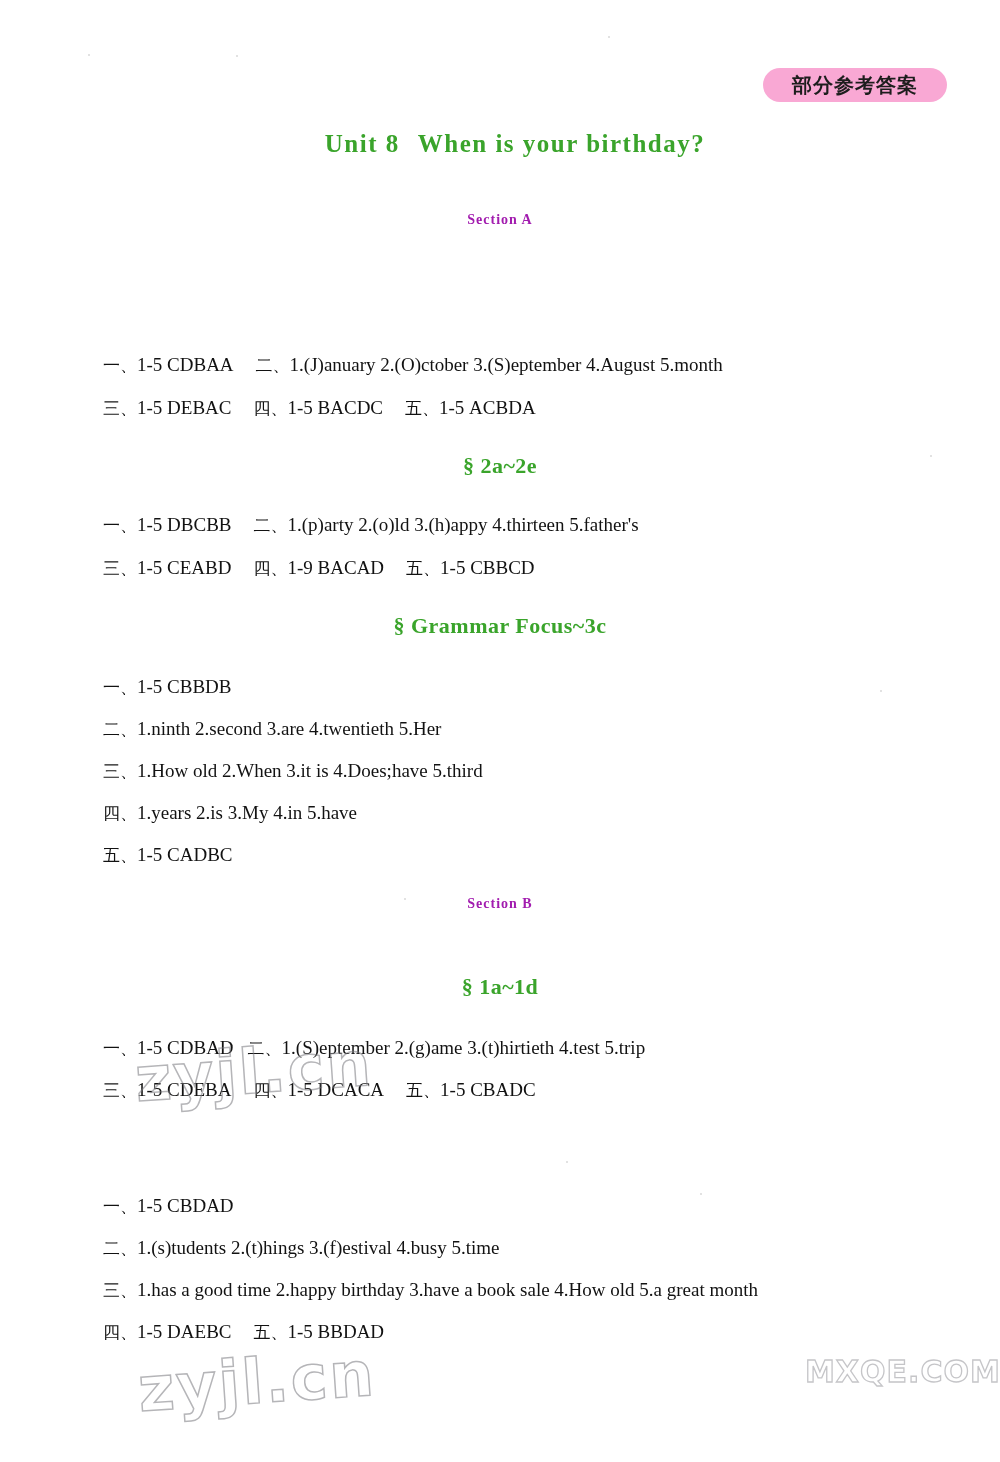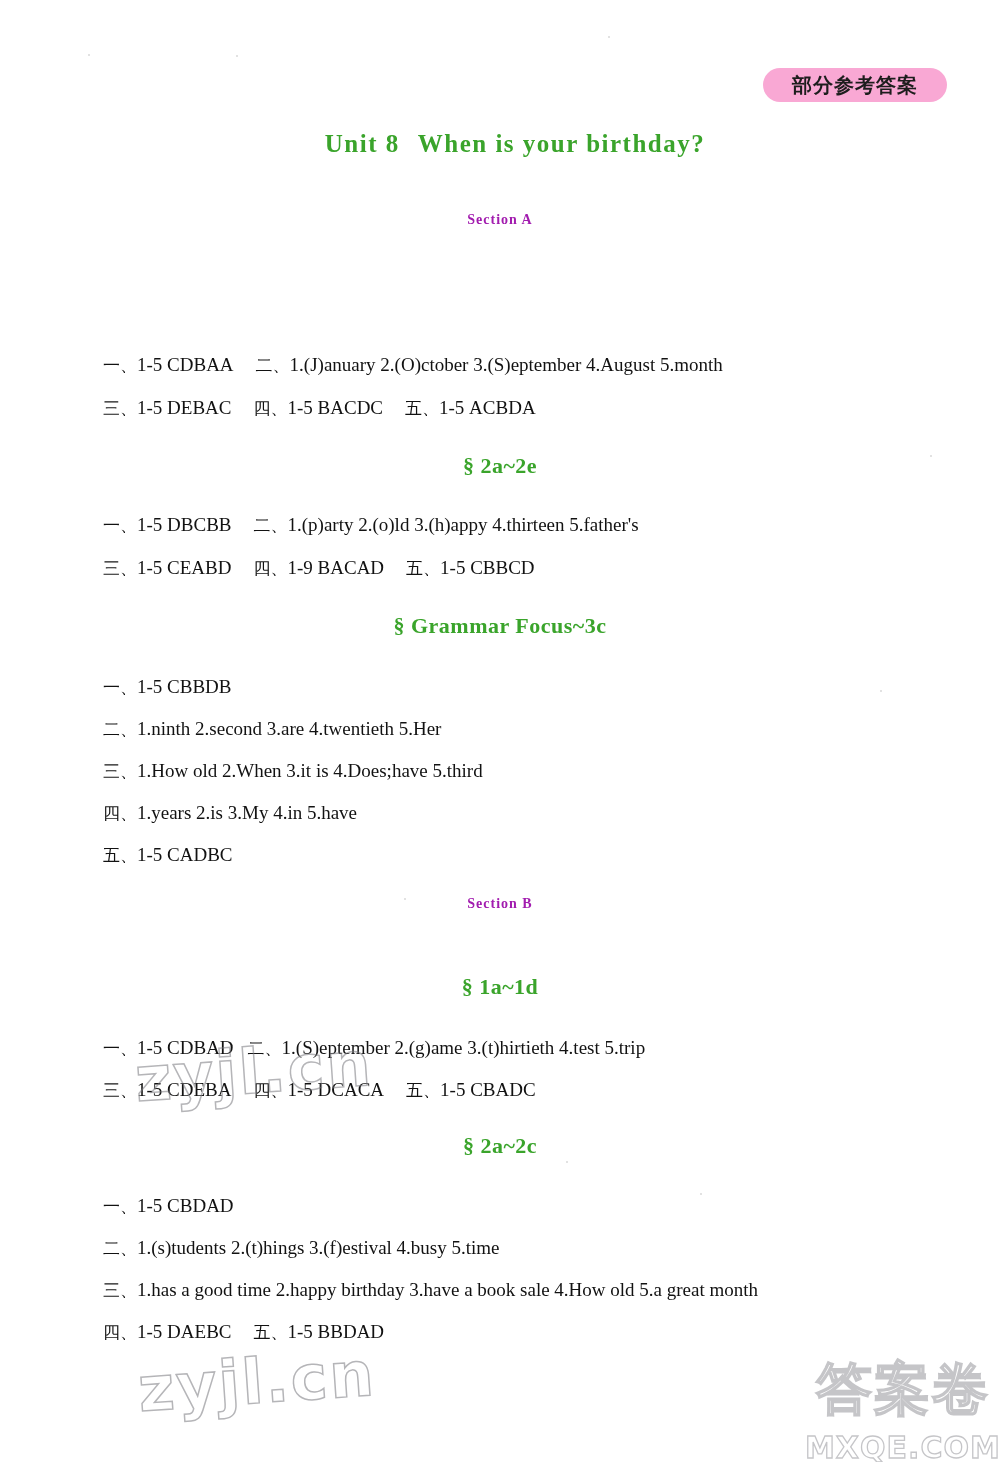--- a/index.html
+++ b/index.html
@@ -213,41 +213,39 @@
   <div class="sub-head" style="top:974px;">§ 1a~1d</div>
 
   <div class="ans-line" style="top:1038px;">
     <span class="seg"><span class="cn">一、</span><span>1-5 CDBAD</span></span><span class="sp-md"></span><span class="seg"><span class="cn">二、</span><span>1.(S)eptember   2.(g)ame   3.(t)hirtieth   4.test   5.trip</span></span>
   </div>
 
   <div class="ans-line" style="top:1080px;">
     <span class="seg"><span class="cn">三、</span><span>1-5 CDEBA</span></span><span class="sp-lg"></span><span class="seg"><span class="cn">四、</span><span>1-5 DCACA</span></span><span class="sp-lg"></span><span class="seg"><span class="cn">五、</span><span>1-5 CBADC</span></span>
   </div>
 
-  <div class="sub-head" style="top:1133px;">§ 2a~2c</div>
 
   <div class="ans-line" style="top:1196px;">
     <span class="seg"><span class="cn">一、</span><span>1-5 CBDAD</span></span>
   </div>
   <div class="ans-line" style="top:1238px;">
     <span class="seg"><span class="cn">二、</span><span>1.(s)tudents   2.(t)hings   3.(f)estival   4.busy   5.time</span></span>
   </div>
   <div class="ans-line" style="top:1280px;">
     <span class="seg"><span class="cn">三、</span><span>1.has a good time   2.happy birthday   3.have a book sale   4.How old   5.a great month</span></span>
   </div>
   <div class="ans-line" style="top:1322px;">
     <span class="seg"><span class="cn">四、</span><span>1-5 DAEBC</span></span><span class="sp-lg"></span><span class="seg"><span class="cn">五、</span><span>1-5 BBDAD</span></span>
   </div>
 
   <div class="wm wm-mid">zyjl.cn</div>
 
   <div class="wm wm-bot">zyjl.cn</div>
 
   <div class="wm wm-br">
-    <span class="cnmark">答案卷</span>
     <span class="dotcom">MXQE.COM</span>
   </div>
 
   <div class="specks">
     <div class="speck" style="left:88px; top:54px;"></div>
     <div class="speck" style="left:236px; top:55px;"></div>
     <div class="speck" style="left:608px; top:36px;"></div>
     <div class="speck" style="left:930px; top:455px;"></div>
     <div class="speck" style="left:880px; top:690px;"></div>
     <div class="speck" style="left:404px; top:898px;"></div>

